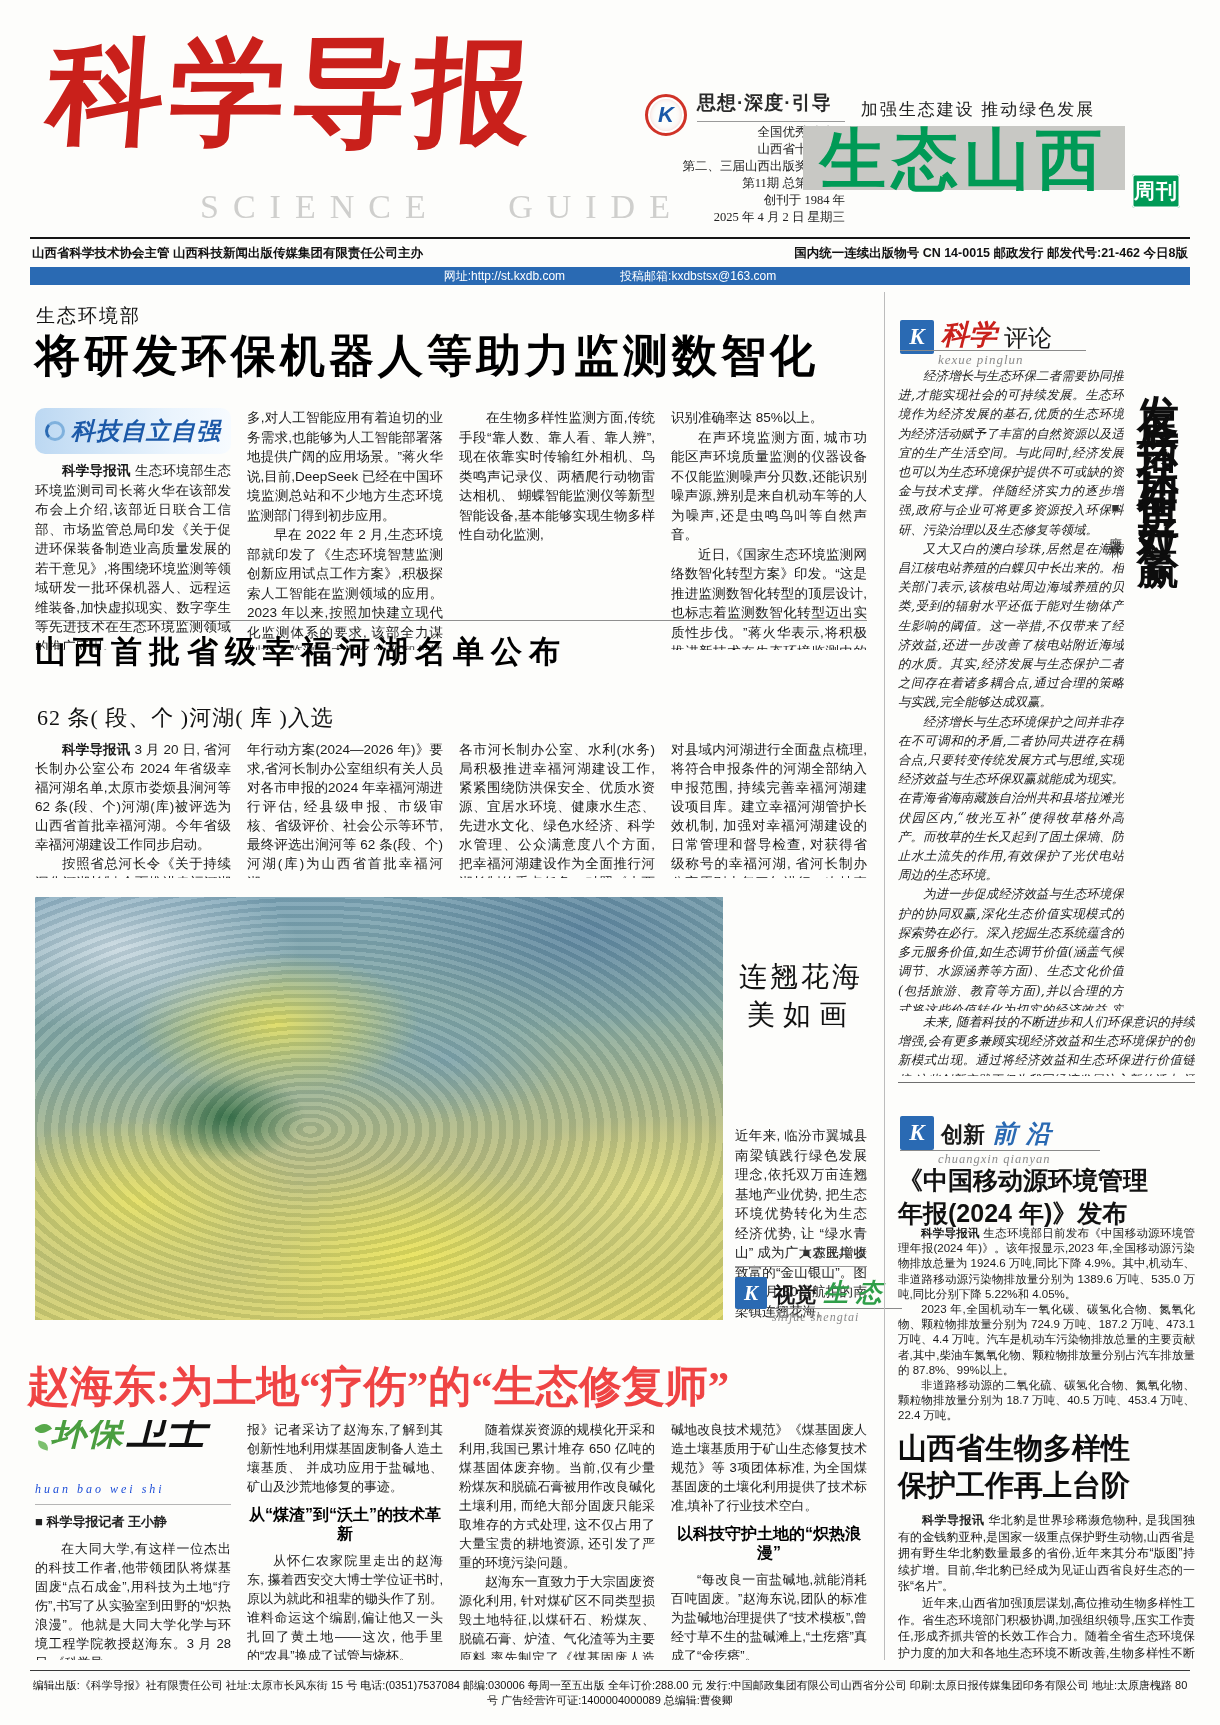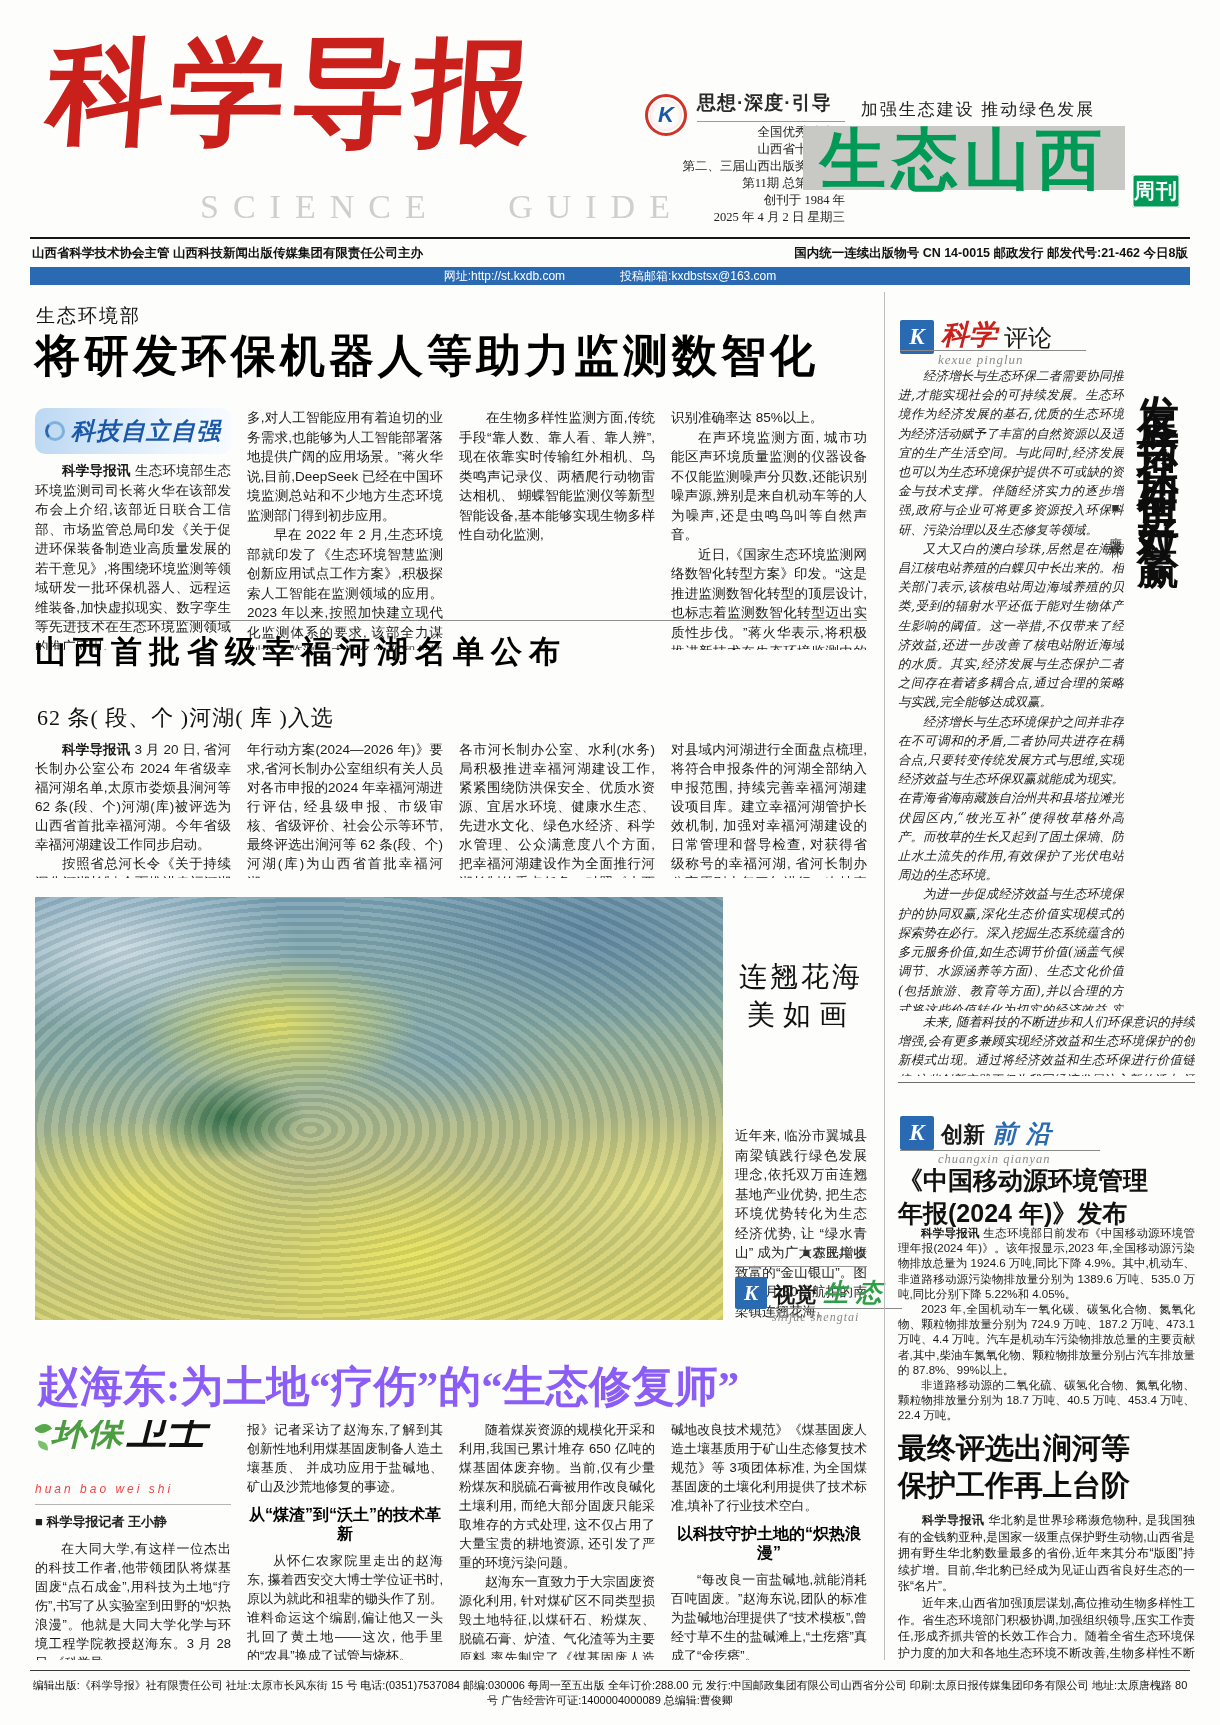--- a/index.html
+++ b/index.html
@@ -121,34 +121,34 @@
   .mb-head { left:898px; top:1164px; width:300px; font-size:25px; line-height:33px; font-weight:700; color:#111; }
   .mb-body { left:898px; top:1226px; width:297px; height:196px; overflow:hidden;
              font-size:11.5px; line-height:15.2px; }
 
   
   .bio-head { left:898px; top:1430px; width:300px; font-size:29px; line-height:37px; font-weight:900; color:#0d0d0d; }
   .bio-body { left:898px; top:1512px; width:297px; height:150px; overflow:hidden;
               font-size:12px; line-height:16.6px; }
 
   
-  .ft-head { left:37px; top:1358px; width:832px; font-size:43px; font-weight:900; white-space:nowrap;
-             font-family:"Liberation Serif","DejaVu Serif",serif; color:#8b5cf6; }
+  .ft-head { left:27px; top:1358px; width:832px; font-size:43px; font-weight:900; white-space:nowrap;
+             font-family:"Liberation Serif","DejaVu Serif",serif; color:#ef4444; }
   .ft-cols { left:35px; top:1420px; width:832px; height:240px; font-size:13px; line-height:19px; }
   .hb-badge { position:relative; height:58px; margin-bottom:2px; padding-left:16px; white-space:nowrap; }
   .hb-cn1 { color:#4a9e3f; font-size:36px; font-weight:900; font-style:italic;
             font-family:"DejaVu Serif","Liberation Serif",serif; }
   .hb-cn2 { color:#111; font-size:40px; font-weight:900; font-style:italic;
             font-family:"DejaVu Serif","Liberation Serif",serif; }
   .leaf { position:absolute; width:16px; height:9px; background:#57a84a; border-radius:0 9px 0 9px; }
   .leaf1 { left:0; top:4px; transform:rotate(-28deg); }
   .leaf2 { left:2px; top:22px; width:12px; height:7px; transform:rotate(18deg); background:#7cc06e; }
-  .hb-py { font-size:12px; color:#ef4444; letter-spacing:3px; font-style:italic;
+  .hb-py { font-size:12px; color:#1d4ed8; letter-spacing:3px; font-style:italic;
            border-bottom:1px solid #b5b5b5; padding-bottom:5px; margin-bottom:7px;
-           font-family:Liberation Sans, sans-serif; }
+           font-family:Liberation Serif, serif; }
   .ft-byline { font-size:13px; font-weight:bold; color:#222; margin-bottom:8px; }
   .ft-sub { text-align:center; font-weight:900; font-size:16px; margin:9px 0 8px; color:#000; }
 
   
   .foot-rule { left:30px; top:1670px; width:1160px; border-top:1px solid #3a3a3a; }
   .foot { left:30px; top:1678px; width:1160px; text-align:center; font-size:11px; color:#111; letter-spacing:0; }
 </style>
 </head>
 <body>
 
@@ -282,21 +282,21 @@
     <div>年报(2024 年)》发布</div>
   </div>
   <div class="abs mb-body bodytxt">
     <p><span class="lead">科学导报讯</span> <span>生态环境部日前发布《中国移动源环境管理年报(2024 年)》。该年报显示,2023 年,全国移动源污染物排放总量为 1924.6 万吨,同比下降 4.9%。其中,机动车、非道路移动源污染物排放量分别为 1389.6 万吨、535.0 万吨,同比分别下降 5.22%和 4.05%。</span></p>
     <p>2023 年,全国机动车一氧化碳、碳氢化合物、氮氧化物、颗粒物排放量分别为 724.9 万吨、187.2 万吨、473.1 万吨、4.4 万吨。汽车是机动车污染物排放总量的主要贡献者,其中,柴油车氮氧化物、颗粒物排放量分别占汽车排放量的 87.8%、99%以上。</p>
     <p>非道路移动源的二氧化硫、碳氢化合物、氮氧化物、颗粒物排放量分别为 18.7 万吨、40.5 万吨、453.4 万吨、22.4 万吨。</p>
 
   </div>
 
   <div class="abs bio-head">
-    <div>最终评选出涧河等</div>
+    <div>山西省生物多样性</div>
     <div>保护工作再上台阶</div>
   </div>
   <div class="abs bio-body bodytxt">
     <p><span class="lead">科学导报讯</span> <span>华北豹是世界珍稀濒危物种, 是我国独有的金钱豹亚种,是国家一级重点保护野生动物,山西省是拥有野生华北豹数量最多的省份,近年来其分布“版图”持续扩增。目前,华北豹已经成为见证山西省良好生态的一张“名片”。</span></p>
     <p><span>近年来,山西省加强顶层谋划,高位推动生物多样性工作。省生态环境部门积极协调,加强组织领导,压实工作责任,形成齐抓共管的长效工作合力。随着全省生态环境保护力度的加大和各地生态环境不断改善,生物多样性不断丰富,山西省生物多样性保护工作再上台阶。</span> </p>
   </div>
 
   <div class="abs ft-head">赵海东:为土地“疗伤”的“生态修复师”</div>
   <div class="abs ft-cols cols bodytxt">
     <div class="col">

